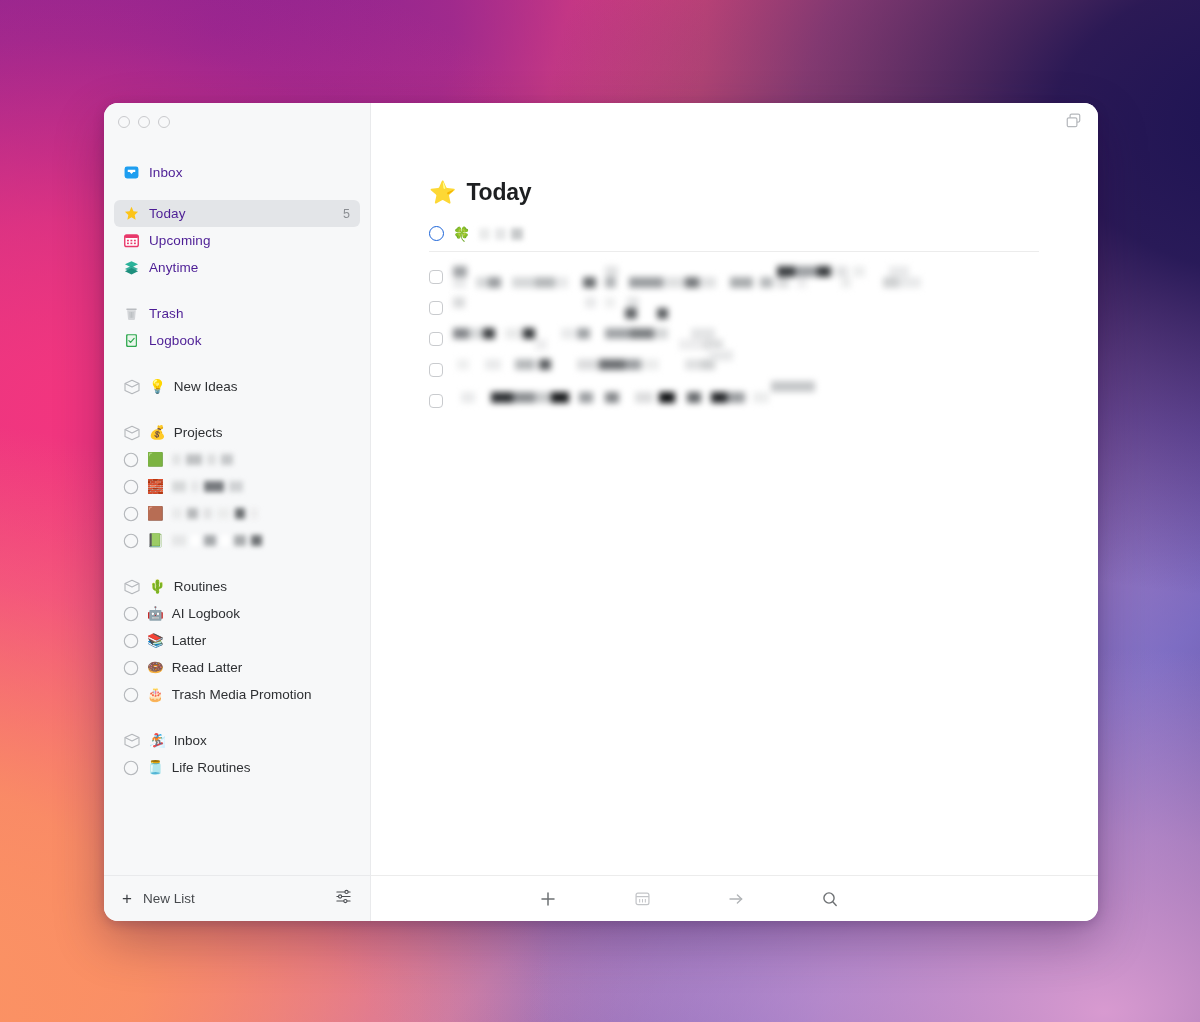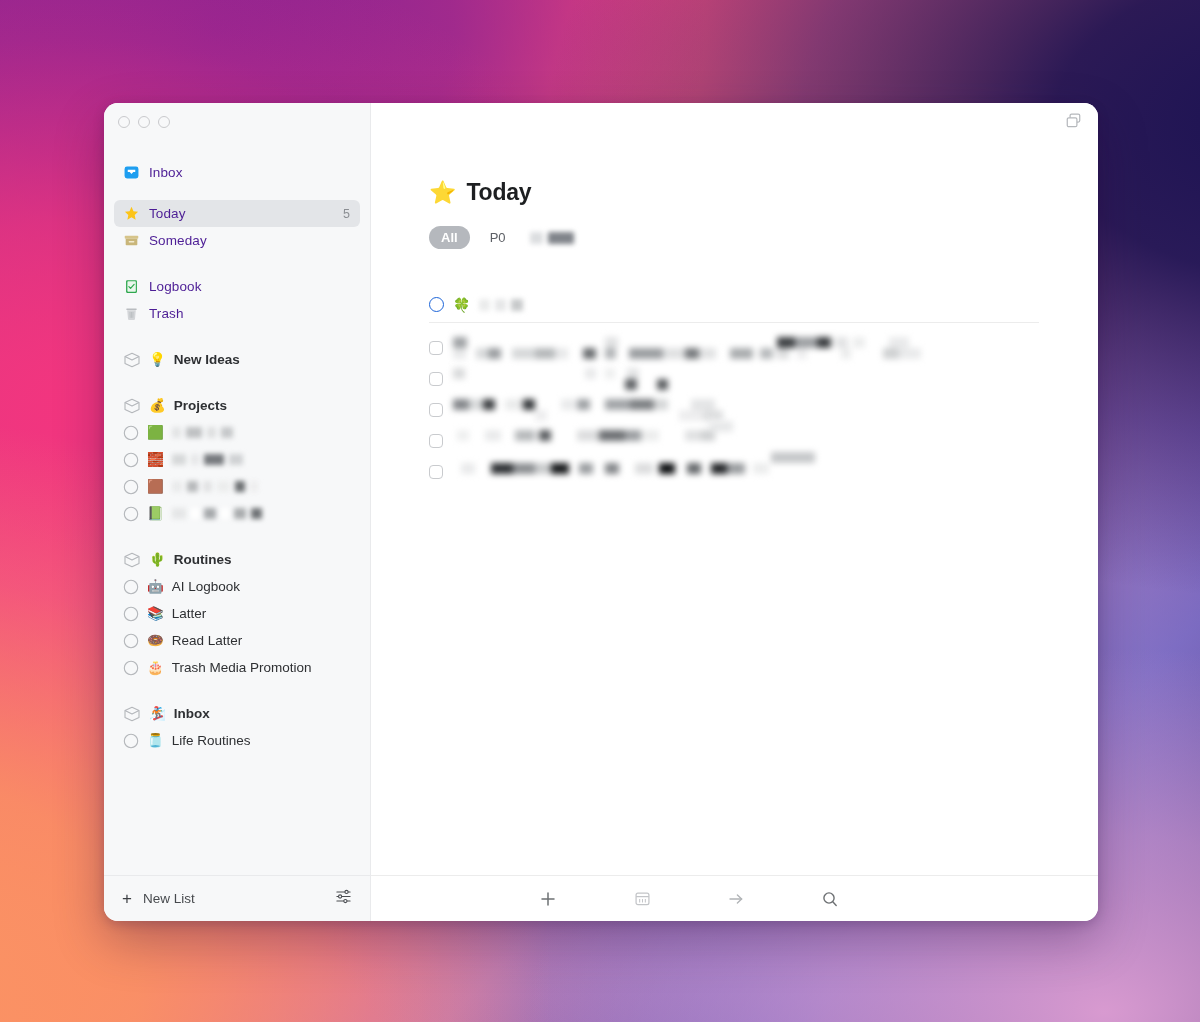--- a/index.html
+++ b/index.html
@@ -107,21 +107,21 @@
     display: flex;
     align-items: center;
     height: 27px;
     padding: 0 10px 0 9px;
     gap: 8px;
     border-radius: 6px;
   }
   .group-emoji { font-size: 13.5px; line-height: 1; }
   .group-label {
     font-size: 13.5px;
-    font-weight: bold;
+    font-weight: normal;
     color: #2e3033;
   }
 
   
   .box-icon { width: 18px; height: 18px; flex: 0 0 18px; display:block; }
 
   
   .proj-row {
     display: flex;
     align-items: center;
@@ -293,59 +293,76 @@
         <div class="nav-row selected">
           <span class="nav-icon">
             <svg width="15" height="15" viewBox="0 0 16 16">
               <path d="M8 0.9 L10.1 5.5 L15 6.1 L11.4 9.5 L12.4 14.6 L8 12.1 L3.6 14.6 L4.6 9.5 L1 6.1 L5.9 5.5 Z" fill="#fcc419"></path>
             </svg>
           </span>
           <span class="nav-label">Today</span>
           <span class="nav-count">5</span>
         </div>
 
-
-
         <div class="nav-row">
           <span class="nav-icon">
             <svg width="15" height="15" viewBox="0 0 16 16">
-              <rect x="0.8" y="3" width="14.4" height="3" rx="0.8" fill="#d6c48a"></rect>
-              <rect x="1.8" y="6" width="12.4" height="7" rx="0.8" fill="#c9b67a"></rect>
-              <rect x="5" y="8.4" width="6" height="1.6" rx="0.6" fill="#f2ead0"></rect>
-            </svg>
-          </span>
-          <span class="nav-label">Someday</span>
-        </div>
-
-        <div class="gap-md"></div>
+              <rect x="0.8" y="2" width="14.4" height="12.4" rx="2" fill="#ffffff" stroke="#e8396b" stroke-width="1.5"></rect>
+              <rect x="0.8" y="2" width="14.4" height="3.4" rx="1.6" fill="#e8396b"></rect>
+              <g fill="#e8396b">
+                <rect x="3.2" y="7.2" width="2" height="1.7"></rect>
+                  <rect x="6.9" y="7.2" width="2" height="1.7"></rect>
+                  <rect x="10.6" y="7.2" width="2" height="1.7"></rect>
+                <rect x="3.2" y="10.2" width="2" height="1.7"></rect>
+                  <rect x="6.9" y="10.2" width="2" height="1.7"></rect>
+                  <rect x="10.6" y="10.2" width="2" height="1.7"></rect>
+              </g>
+            </svg>
+          </span>
+          <span class="nav-label">Upcoming</span>
+        </div>
 
         <div class="nav-row">
           <span class="nav-icon">
             <svg width="15" height="15" viewBox="0 0 16 16">
-              <rect x="2.2" y="1.2" width="11.6" height="13.6" rx="1.2" fill="#2fa84f"></rect>
-              <rect x="3.6" y="2.4" width="9" height="11.2" rx="0.8" fill="#eaf6ec"></rect>
-              <path d="M5.2 8.2 L7 10 L10.8 5.8" fill="none" stroke="#2fa84f" stroke-width="1.3" stroke-linecap="round" stroke-linejoin="round"></path>
-            </svg>
-          </span>
-          <span class="nav-label">Logbook</span>
-        </div>
+              <path d="M8 1.2 L15 4.6 L8 8 L1 4.6 Z" fill="#2bb39a"></path>
+              <path d="M8 6.1 L15 9.5 L8 12.9 L1 9.5 Z" fill="#23a48f" opacity="0.9"></path>
+              <path d="M8 8.6 L15 12 L8 15.4 L1 12 Z" fill="#1d8f7d"></path>
+            </svg>
+          </span>
+          <span class="nav-label">Anytime</span>
+        </div>
+
+
+        <div class="gap-md"></div>
 
         <div class="nav-row">
           <span class="nav-icon">
             <svg width="15" height="15" viewBox="0 0 16 16">
               <rect x="2.4" y="2.6" width="11.2" height="1.6" rx="0.7" fill="#b9bcc0"></rect>
               <path d="M3.4 4.4 h9.2 l-0.9 9.4 a1.2 1.2 0 0 1 -1.2 1.1 h-5 a1.2 1.2 0 0 1 -1.2 -1.1 Z" fill="#d3d5d8"></path>
               <g stroke="#b9bcc0" stroke-width="0.9">
                   <line x1="6.4" y1="6.4" x2="6.6" y2="12.6"></line>
                   <line x1="8" y1="6.4" x2="8" y2="12.6"></line>
                   <line x1="9.6" y1="6.4" x2="9.4" y2="12.6"></line>
                 </g>
             </svg>
           </span>
           <span class="nav-label">Trash</span>
+        </div>
+
+        <div class="nav-row">
+          <span class="nav-icon">
+            <svg width="15" height="15" viewBox="0 0 16 16">
+              <rect x="2.2" y="1.2" width="11.6" height="13.6" rx="1.2" fill="#2fa84f"></rect>
+              <rect x="3.6" y="2.4" width="9" height="11.2" rx="0.8" fill="#eaf6ec"></rect>
+              <path d="M5.2 8.2 L7 10 L10.8 5.8" fill="none" stroke="#2fa84f" stroke-width="1.3" stroke-linecap="round" stroke-linejoin="round"></path>
+            </svg>
+          </span>
+          <span class="nav-label">Logbook</span>
         </div>
 
         <div class="gap-md"></div>
 
         <div class="group-row">
           <svg class="box-icon" viewBox="0 0 18 18">
             <path d="M2 5.6 L9 2.2 L16 5.6 L16 12.4 L9 15.8 L2 12.4 Z" fill="none" stroke="#b4b7bb" stroke-width="1.1" stroke-linejoin="round"></path>
             <path d="M2 5.6 L9 9 L16 5.6" fill="none" stroke="#b4b7bb" stroke-width="1.1" stroke-linejoin="round"></path>
           </svg>
           <span class="group-emoji">💡</span>
@@ -513,30 +530,20 @@
         </div>
       </div>
 
       <div id="main-body">
 
         <div id="page-title-row">
           <span id="page-title-emoji">⭐</span>
           <span id="page-title">Today</span>
         </div>
 
-        <div id="filter-row">
-          <div class="pill active">All</div>
-          <div class="pill">P0</div>
-          <div class="pill" style="padding:0 4px;">
-            <span class="blur-wrap">
-              <span class="blur" style="width:13px;height:12px;background:#dcdee0;"></span>
-              <span class="blur" style="width:26px;height:12px;background:#80848a;"></span>
-            </span>
-          </div>
-        </div>
 
         <div id="task-list">
 
           <div class="task-head-row">
             <span class="circle-open"></span>
             <span class="task-emoji">🍀</span>
             <span class="blur-wrap">
               <span class="blur" style="width:11px;height:12px;background:#ebecec;"></span>
               <span class="blur" style="width:11px;height:12px;background:#e6e7e8;"></span>
               <span class="blur" style="width:12px;height:12px;background:#c8cacb;"></span>

